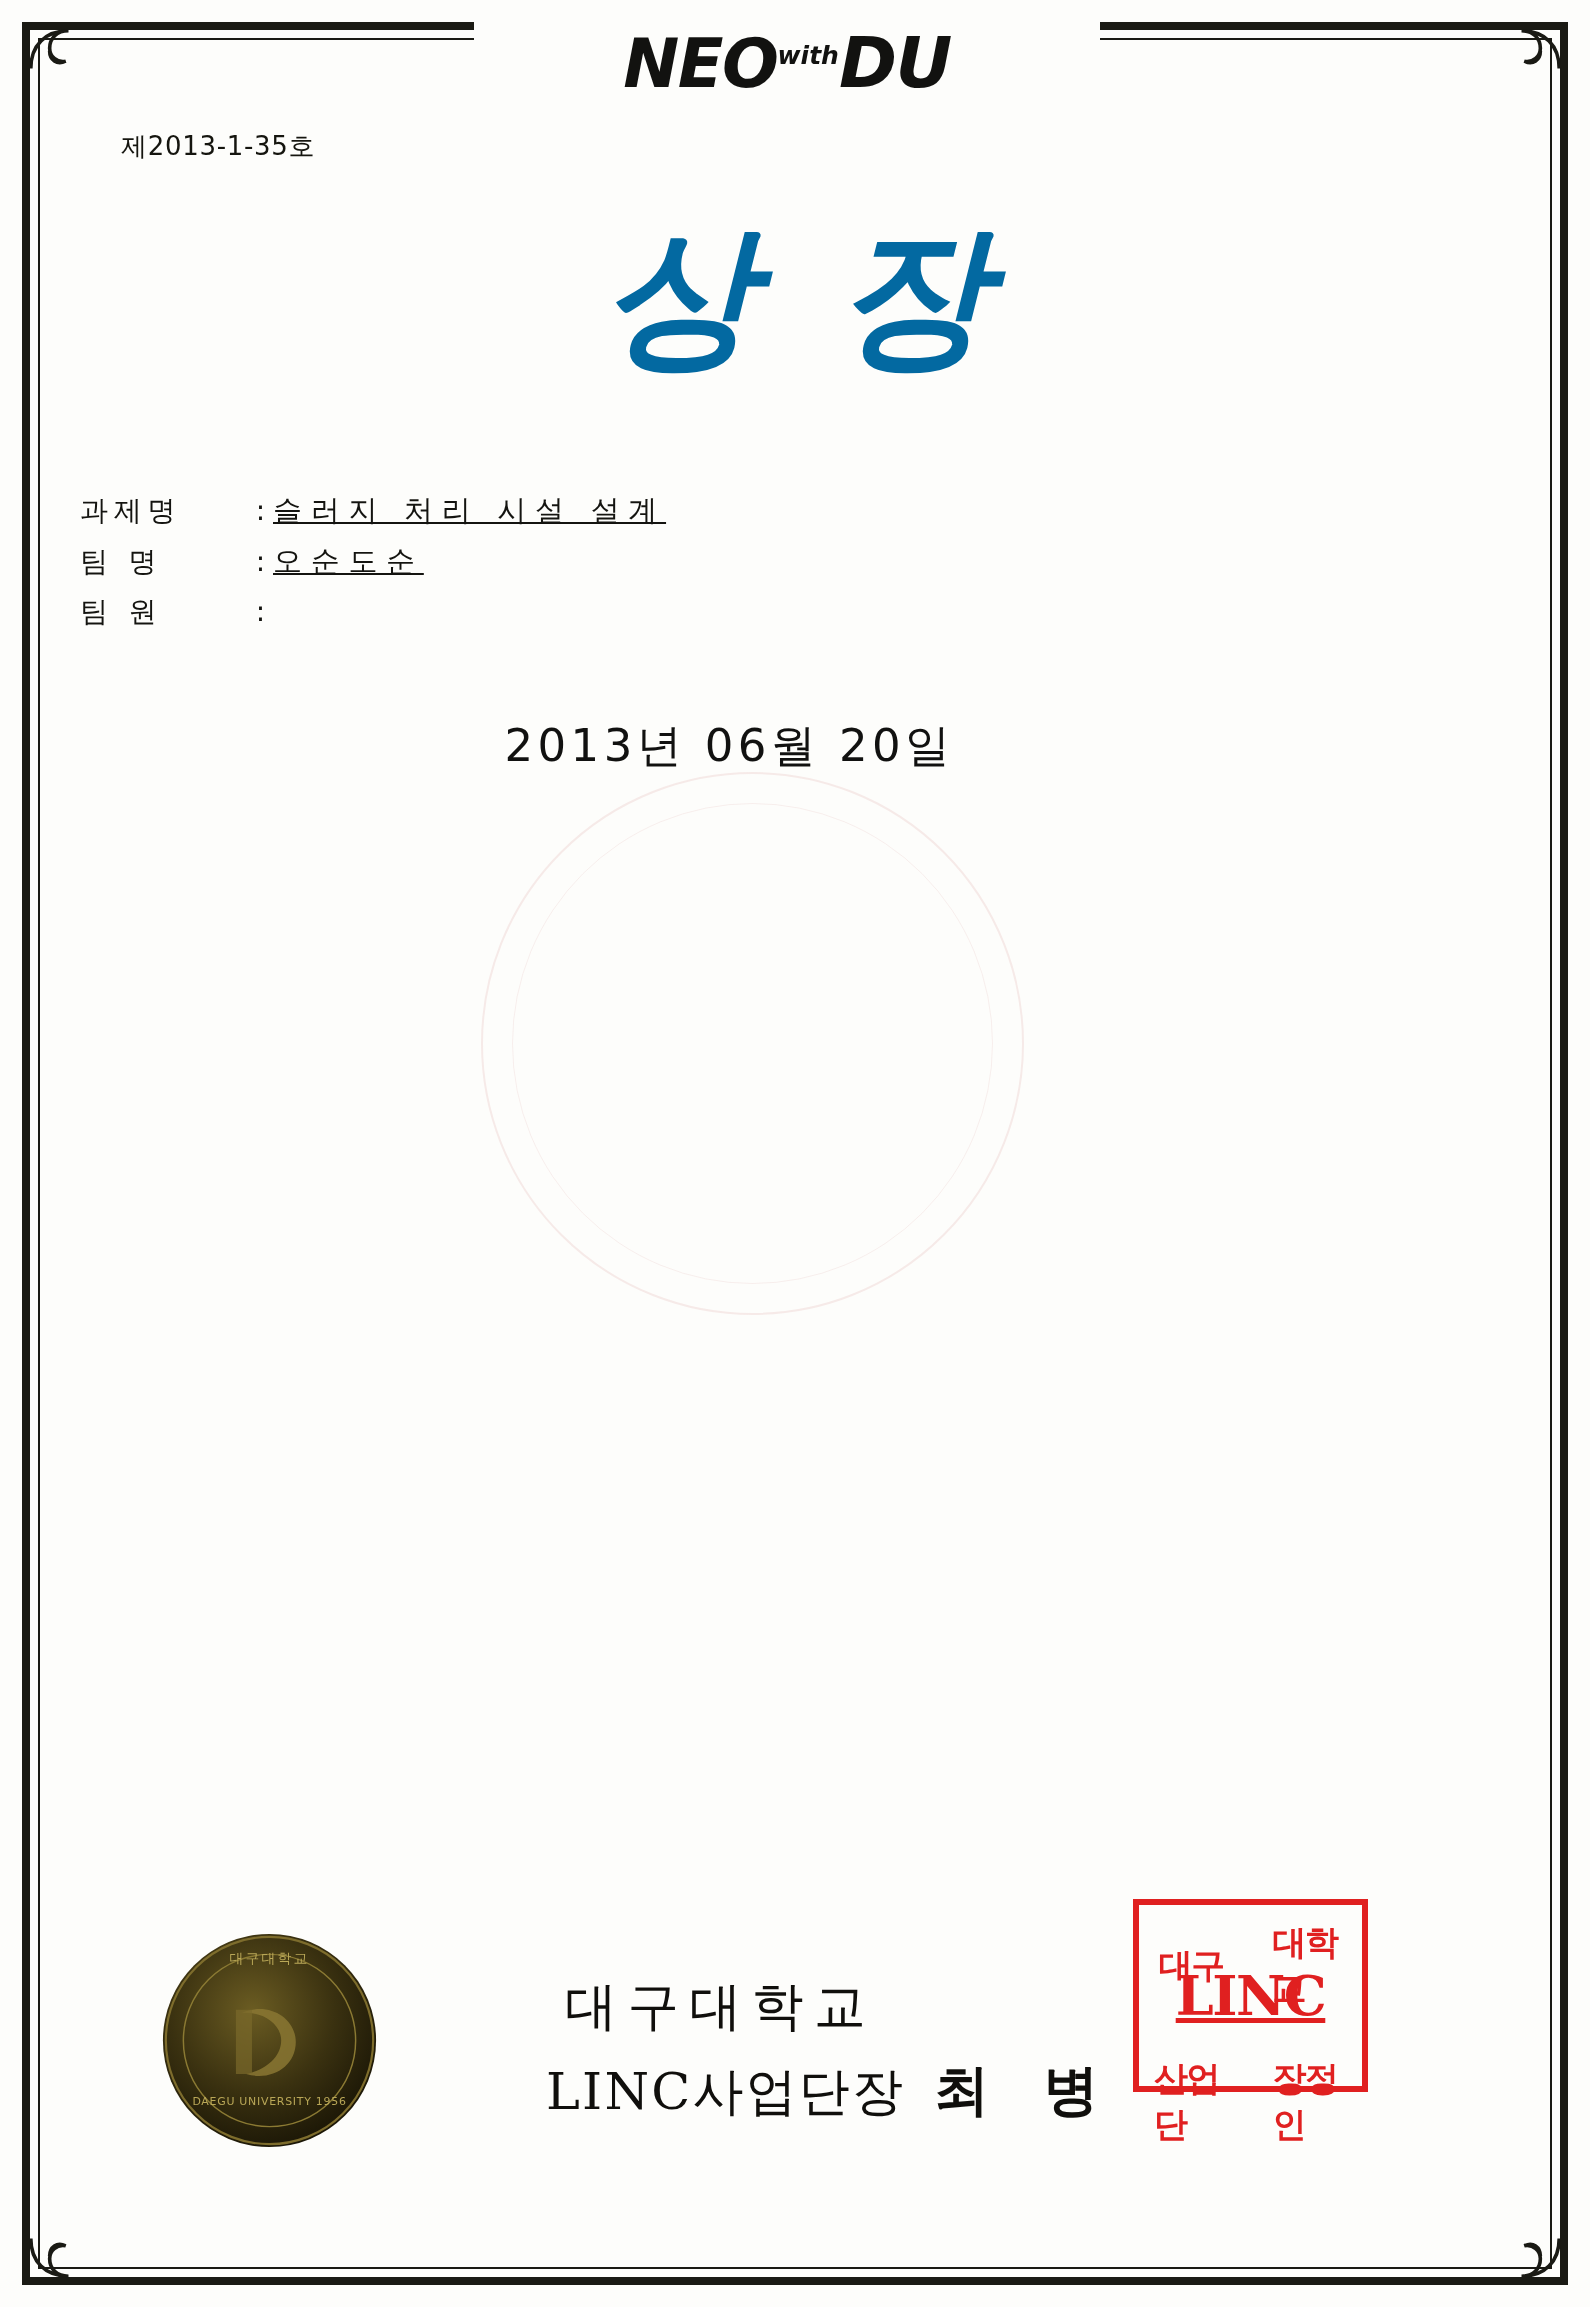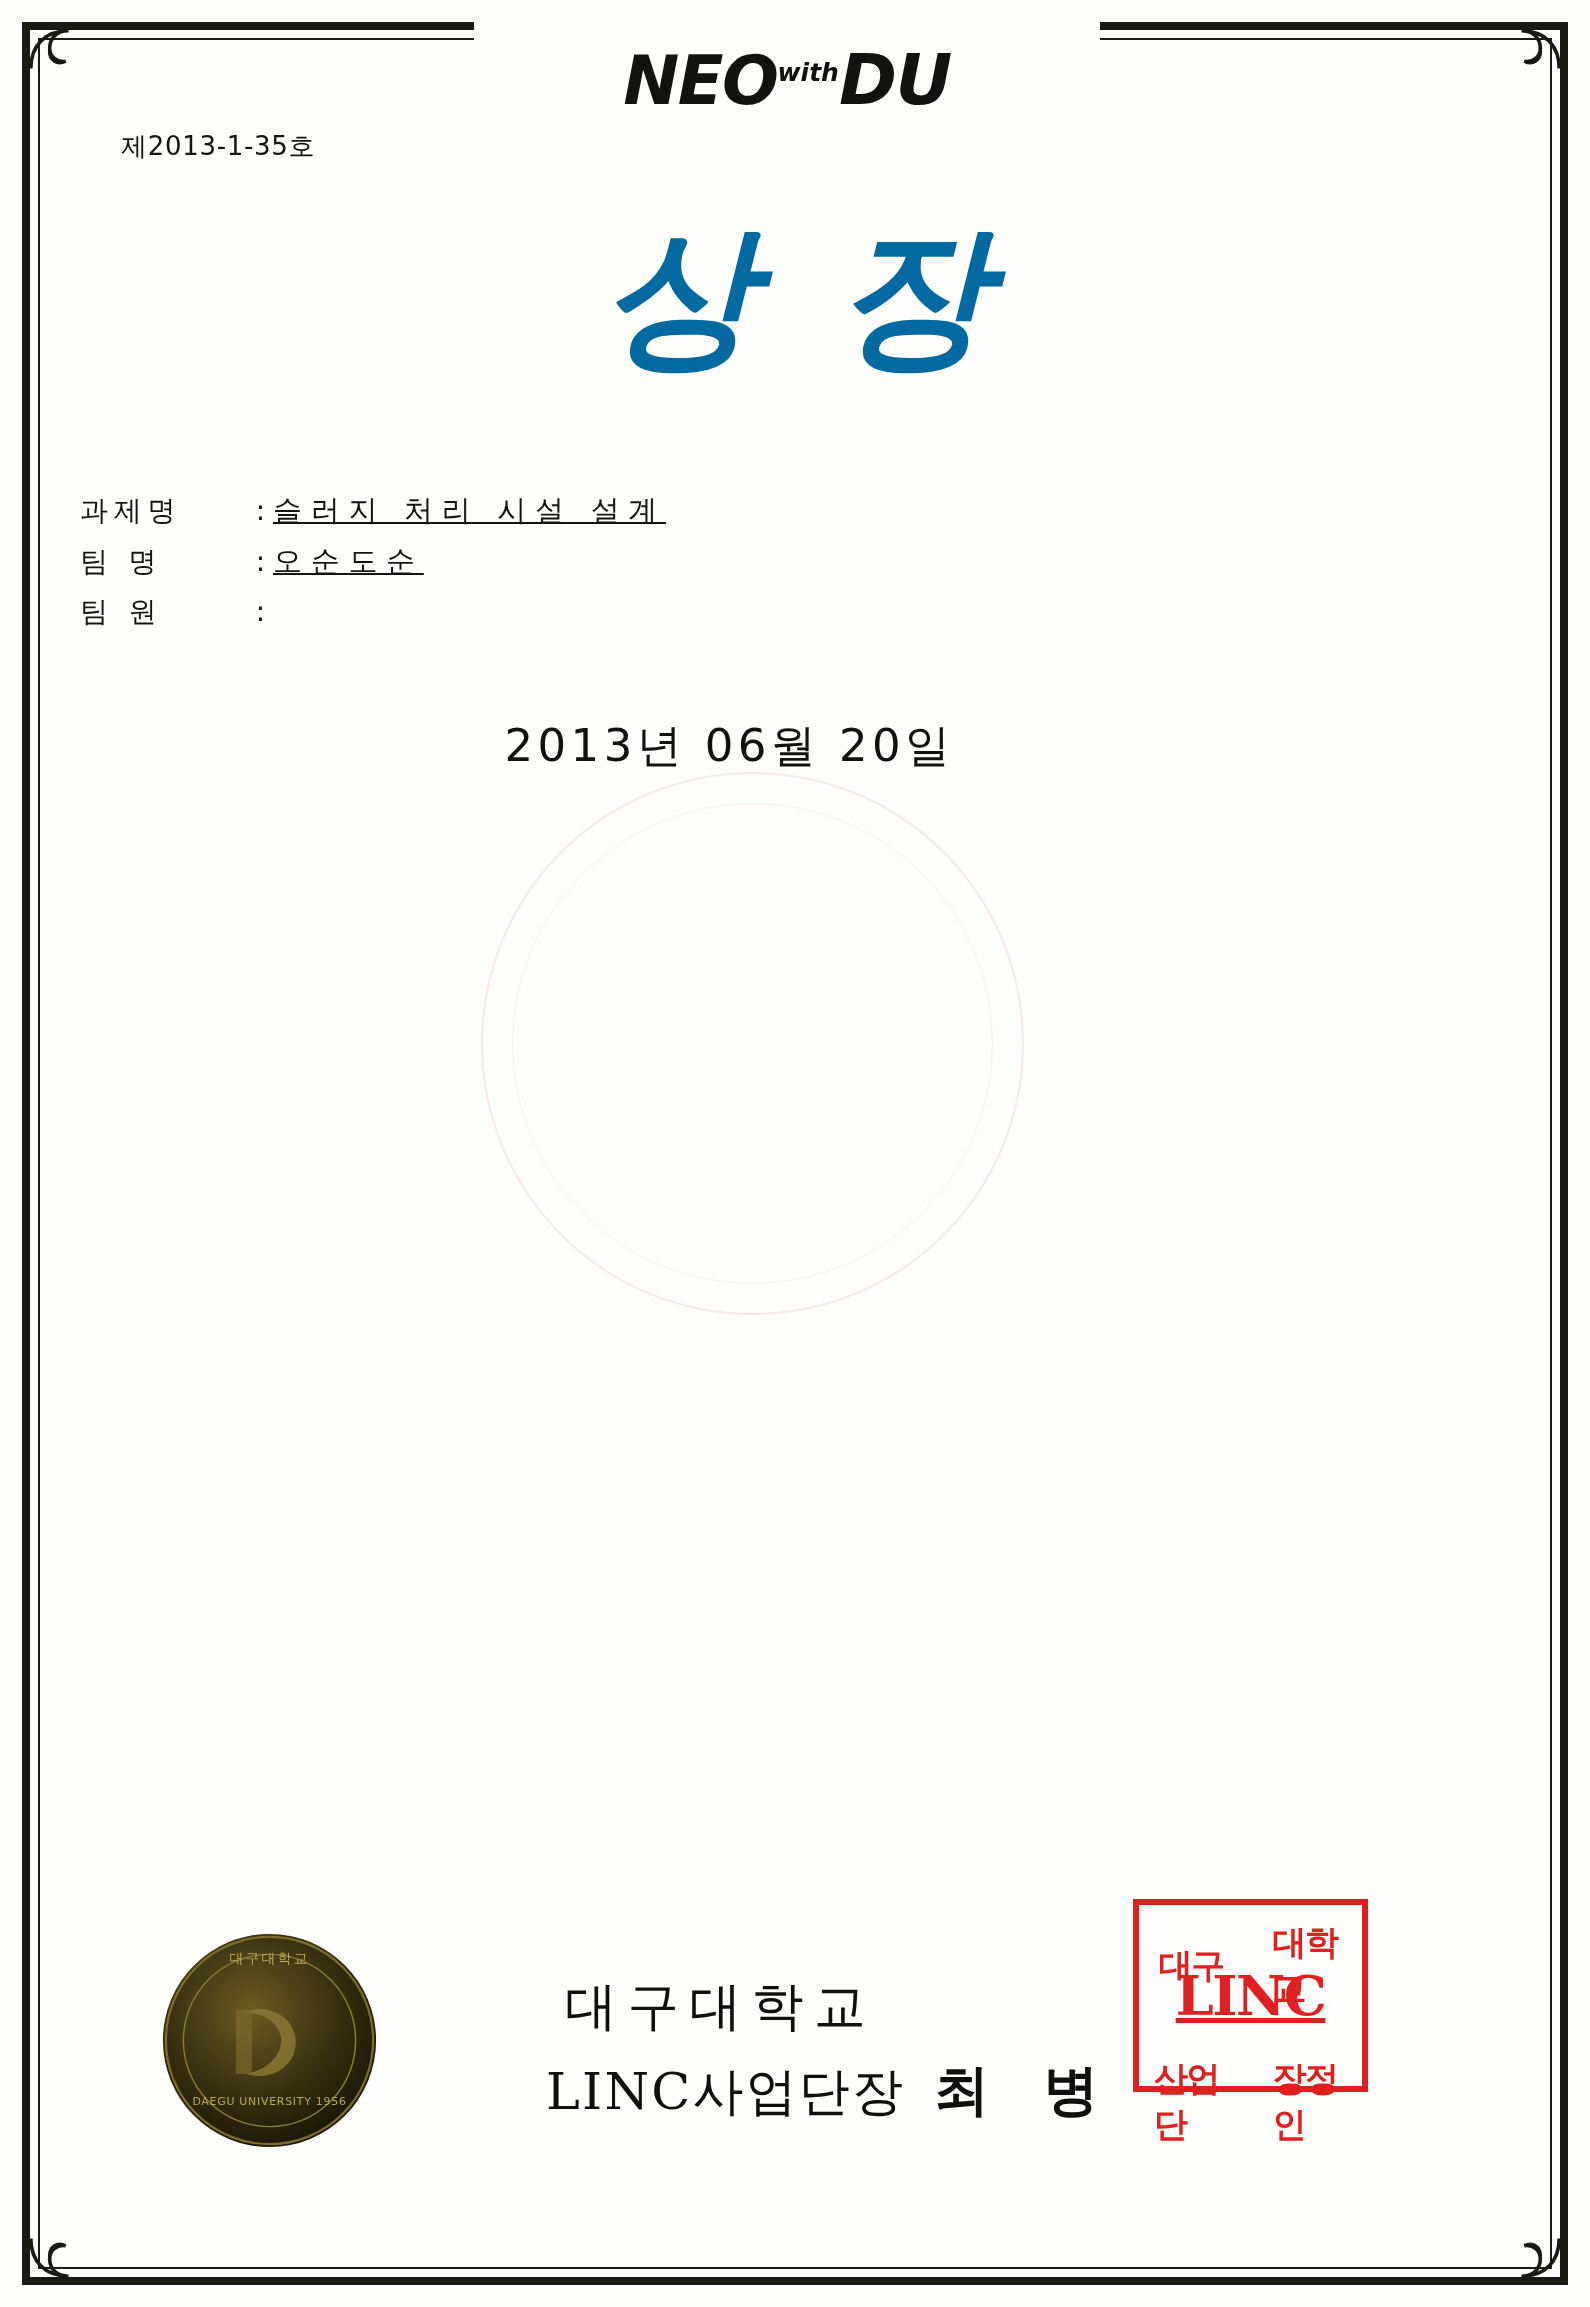--- a/index.html
+++ b/index.html
@@ -57,21 +57,20 @@
   
   .logo-band {
     position: absolute;
     left: 0;
     right: 16px;
     top: 0;
     height: 109px;
     display: flex;
     align-items: center;
     justify-content: center;
-    margin-top: 17px;
   }
   .logo-mask {
     position: absolute;
     left: 50%;
     transform: translateX(-50%);
     top: 0;
     width: 626px;
     height: 96px;
     background: #fdfdfb;
   }

